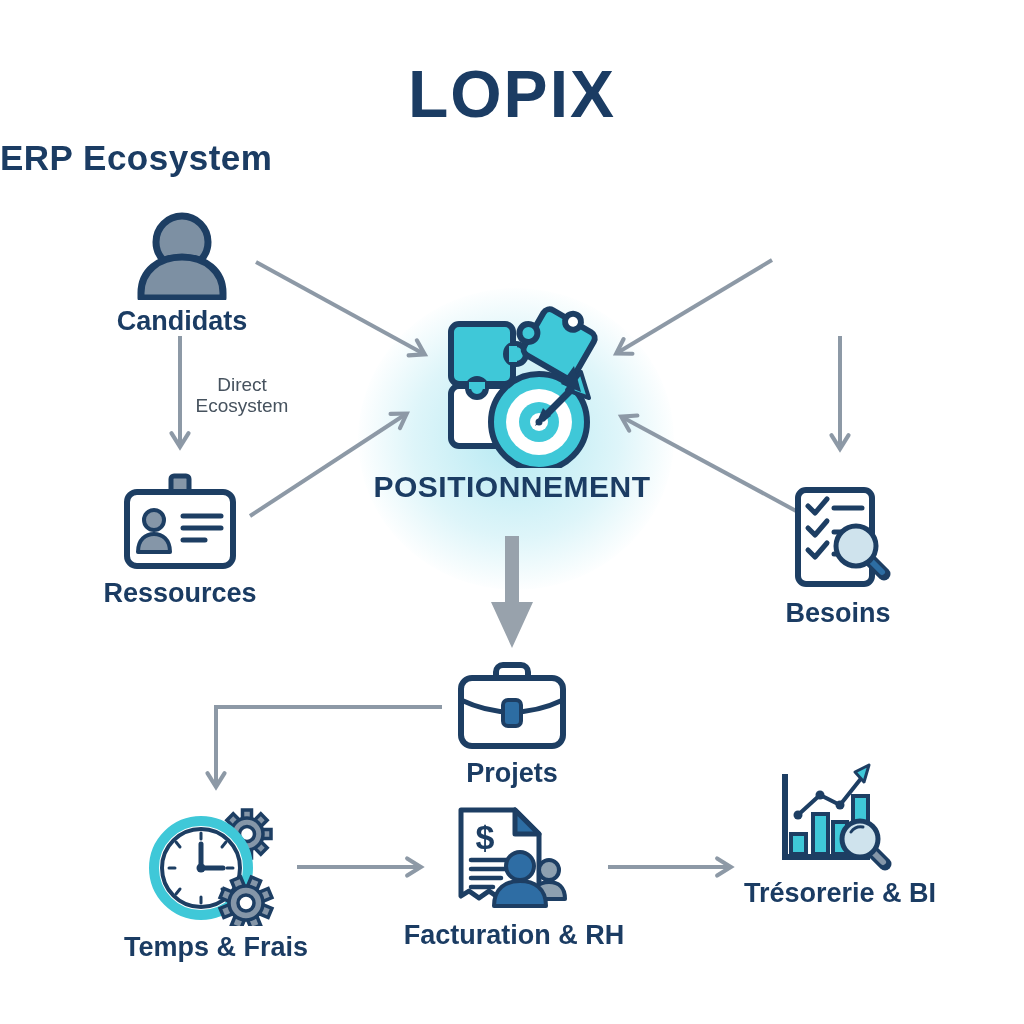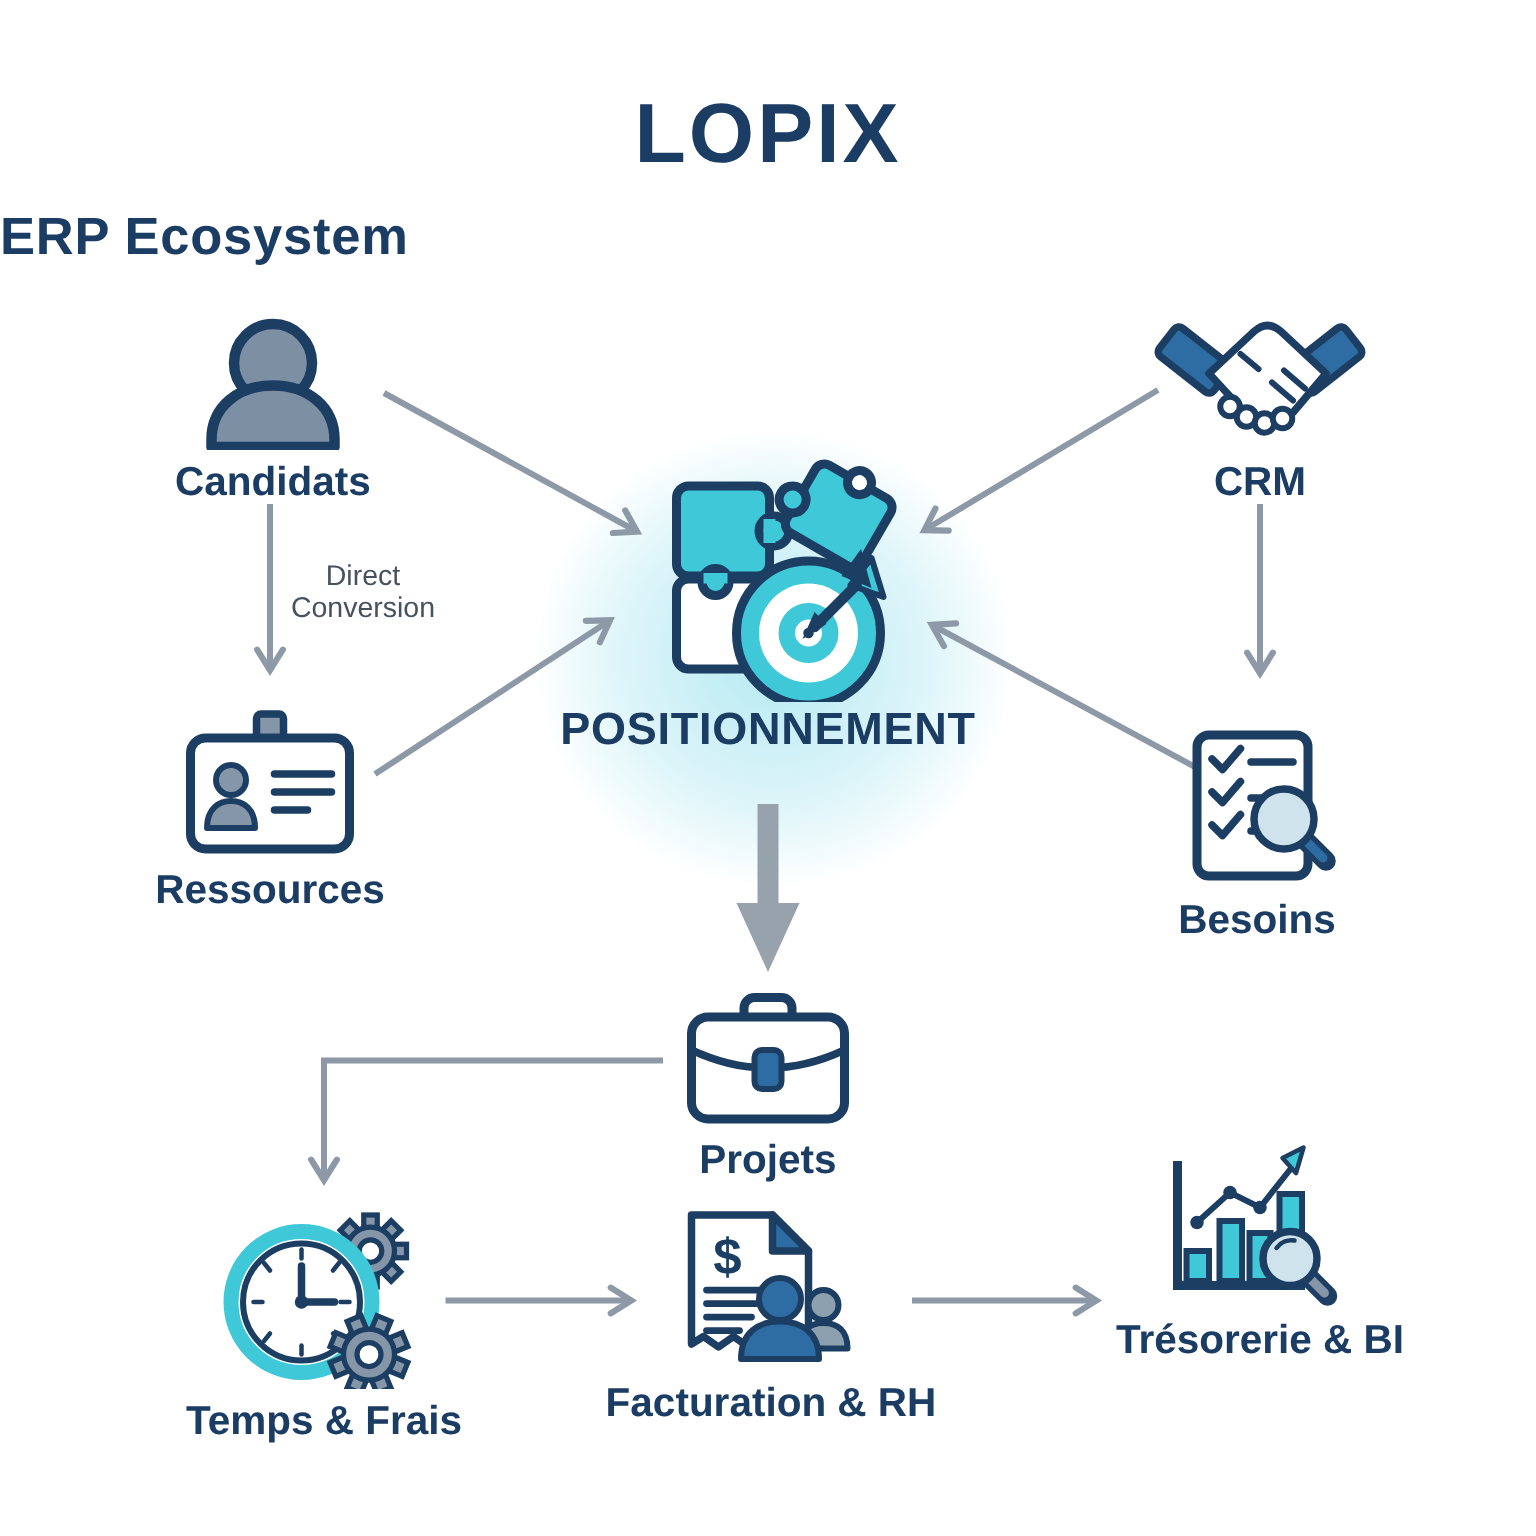--- a/index.html
+++ b/index.html
@@ -1,19 +1,19 @@
 <!DOCTYPE html>
 <html><head>
 <meta charset="utf-8">
 <style>
   html,body{margin:0;padding:0;background:#ffffff;}
   .canvas{position:relative;width:1024px;height:1024px;background:#ffffff;overflow:hidden;
           font-family:"Liberation Sans",sans-serif;}
   .title{position:absolute;top:56px;left:0;width:100%;text-align:center;
-         font-size:56px;font-weight:800;color:#1b3c63;letter-spacing:2px;}
+         font-size:66px;font-weight:800;color:#1b3c63;letter-spacing:2px;}
   .subtitle{position:absolute;top:138px;left:0;width:100%;text-align:left;
             font-size:35px;font-weight:600;color:#1b3c63;letter-spacing:.5px;}
   .glow{position:absolute;left:358px;top:288px;width:316px;height:302px;border-radius:50%;z-index:0;
         background:radial-gradient(ellipse at center, rgba(168,229,240,.85) 0%, rgba(168,229,240,.38) 46%, rgba(168,229,240,0) 72%);}
   .arrows{position:absolute;left:0;top:0;z-index:1;}
   .node{position:absolute;display:flex;flex-direction:column;align-items:center;z-index:2;}
   .node-label{font-weight:700;color:#1b3c63;font-size:27px;white-space:nowrap;margin-top:6px;}
   .center-label{font-size:30px;font-weight:800;letter-spacing:.5px;margin-top:2px;}
   .edge-label{position:absolute;left:181px;top:374px;width:122px;z-index:2;text-align:center;
               font-size:19px;line-height:21px;font-weight:500;color:#46525e;}
@@ -42,47 +42,30 @@
       <line x1="840" y1="336" x2="840" y2="448" marker-end="url(#chev)"></line>
       <line x1="250" y1="516" x2="406" y2="414" marker-end="url(#chev)"></line>
       <line x1="798" y1="512" x2="622" y2="417" marker-end="url(#chev)"></line>
       <polyline points="442,707 216,707 216,786" marker-end="url(#chev)"></polyline>
       <line x1="297" y1="867" x2="420" y2="867" marker-end="url(#chev)"></line>
       <line x1="608" y1="867" x2="730" y2="867" marker-end="url(#chev)"></line>
     </g>
     <polygon points="505,536 519,536 519,602 533,602 512,648 491,602 505,602" fill="#98a2ac"></polygon>
   </svg>
 
-  <div class="edge-label">Direct Conversion</div>
+  <div class="edge-label">Direct Ecosystem</div>
 
   <div class="node" style="left:72px;top:198px;width:220px;">
     <svg width="110" height="102" viewBox="0 0 110 102">
       <circle cx="55" cy="44" r="26" fill="#7d90a3" stroke="#1d3e63" stroke-width="7"></circle>
       <path d="M14,100 v-5 c0,-22 18,-36 41,-36 c23,0 41,14 41,36 v5 z" fill="#7d90a3" stroke="#1d3e63" stroke-width="7" stroke-linejoin="round"></path>
     </svg>
     <div class="node-label">Candidats</div>
   </div>
 
-  <div class="node" style="left:720px;top:198px;width:240px;">
-    <svg width="150" height="102" viewBox="0 0 150 102">
-      <g stroke="#1d3e63" stroke-linejoin="round">
-        <rect x="8" y="30" width="46" height="24" rx="4" fill="#2d6da3" stroke-width="5" transform="rotate(38 31 42)"></rect>
-        <rect x="96" y="30" width="46" height="24" rx="4" fill="#2d6da3" stroke-width="5" transform="rotate(-38 119 42)"></rect>
-        <path d="M41,51 L71,23 Q80,15 89,23 L119,51 L97,77 Q81,91 65,77 Z" fill="#ffffff" stroke-width="5"></path>
-        <g fill="#ffffff" stroke-width="4">
-          <circle cx="55" cy="73" r="6.5"></circle>
-          <circle cx="66" cy="80" r="6.5"></circle>
-          <circle cx="78" cy="84" r="6.5"></circle>
-          <circle cx="90" cy="81" r="6.5"></circle>
-        </g>
-        <path d="M91,49 l14,12 M83,57 l14,12 M62,38 l12,10" fill="none" stroke-width="4" stroke-linecap="round"></path>
-      </g>
-    </svg>
-    <div class="node-label">CRM</div>
-  </div>
 
   <div class="node" style="left:332px;top:284px;width:360px;">
     <svg width="190" height="184" viewBox="0 0 190 184">
       <g stroke="#1d3e63" stroke-width="6" stroke-linejoin="round">
 
         <rect x="34" y="40" width="62" height="60" rx="8" fill="#3fc8d8"></rect>
         <circle cx="99" cy="70" r="10" fill="#3fc8d8"></circle>
 
         <rect x="34" y="102" width="62" height="60" rx="8" fill="#ffffff"></rect>
         <circle cx="99" cy="132" r="10" fill="#ffffff"></circle>

